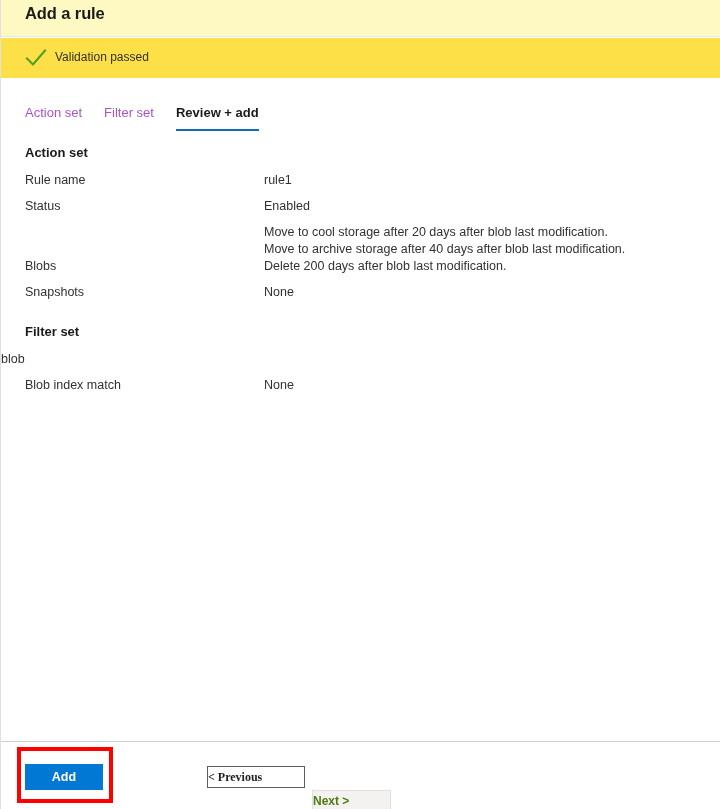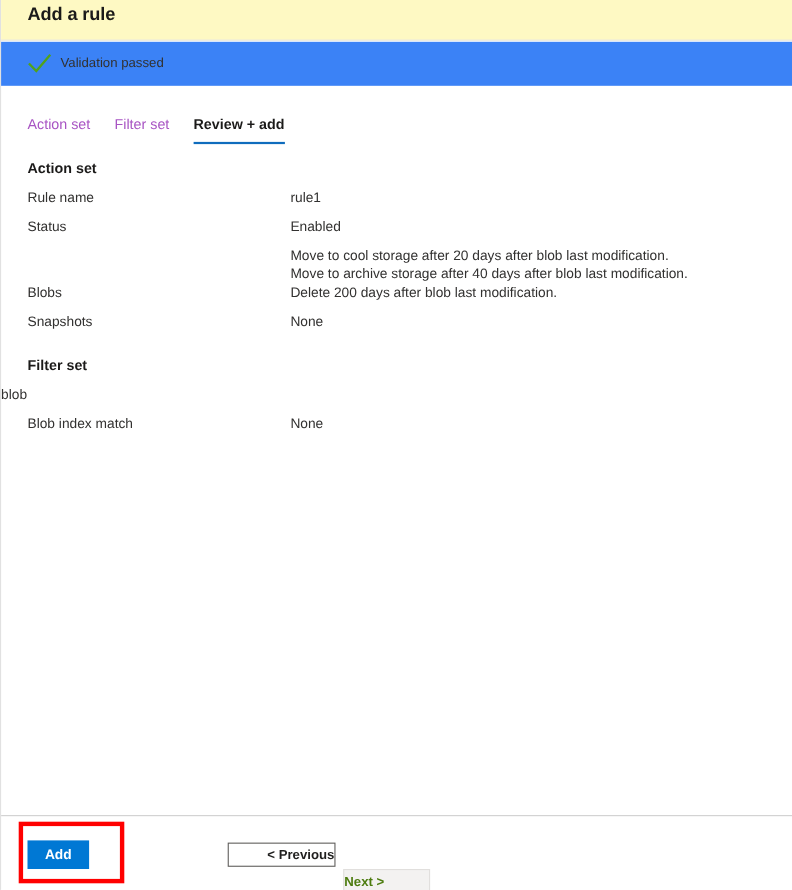--- a/index.html
+++ b/index.html
@@ -46,21 +46,21 @@
     white-space: nowrap;
   }
 
   
   #validation-banner {
     position: absolute;
     left: 0;
     top: 38px;
     width: 719px;
     height: 40px;
-    background: #3b82f6;
+    background: #fde047;
     display: flex;
     align-items: center;
   }
   #check-icon {
     position: absolute;
     left: 24px;
     top: 10px;
     width: 22px;
     height: 20px;
   }
@@ -162,21 +162,21 @@
     width: 96px;
     height: 56px;
     box-sizing: border-box;
     border: 4px solid #ff0000;
     background: transparent;
   }
   #add-button {
     position: absolute;
     left: 24px;
     top: 764px;
-    width: 56px;
+    width: 78px;
     height: 26px;
     background: #0078d4;
     color: #ffffff;
     font-size: 12.5px;
     font-weight: 600;
     font-family: inherit;
     border: none;
     cursor: pointer;
     padding: 0;
     line-height: 26px;
@@ -187,25 +187,25 @@
     left: 206px;
     top: 766px;
     width: 98px;
     height: 22px;
     box-sizing: border-box;
     background: #ffffff;
     border: 1px solid #605e5c;
     color: #201f1e;
     font-size: 12px;
     font-weight: 600;
-    font-family: Liberation Sans, sans-serif;
+    font-family: Liberation Serif, serif;
     cursor: pointer;
     padding: 0;
     line-height: 20px;
-    text-align: right;
+    text-align: left;
   }
   #next-button {
     position: absolute;
     left: 311px;
     top: 766px;
     width: 79px;
     height: 22px;
     box-sizing: border-box;
     background: #f3f2f1;
     border: 1px solid #e1dfdd;

